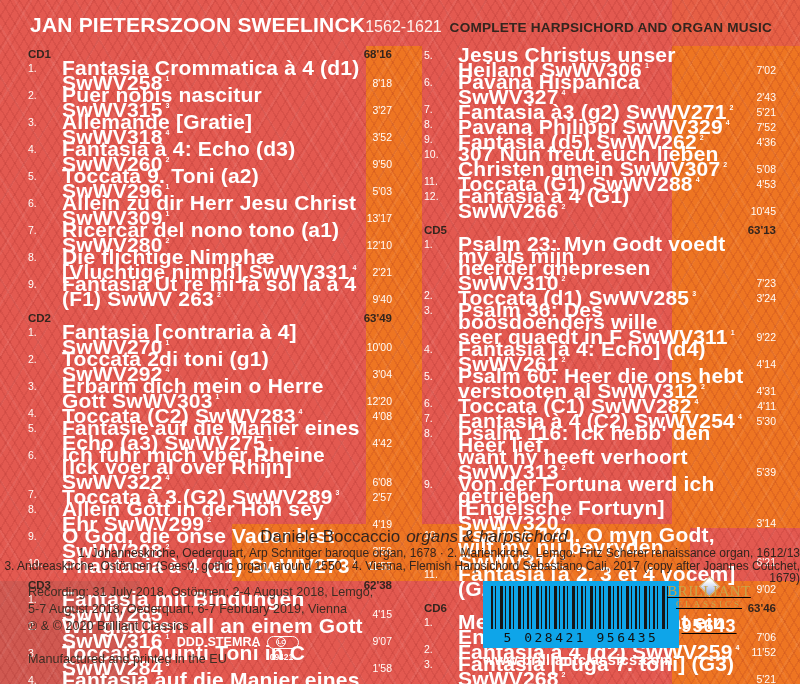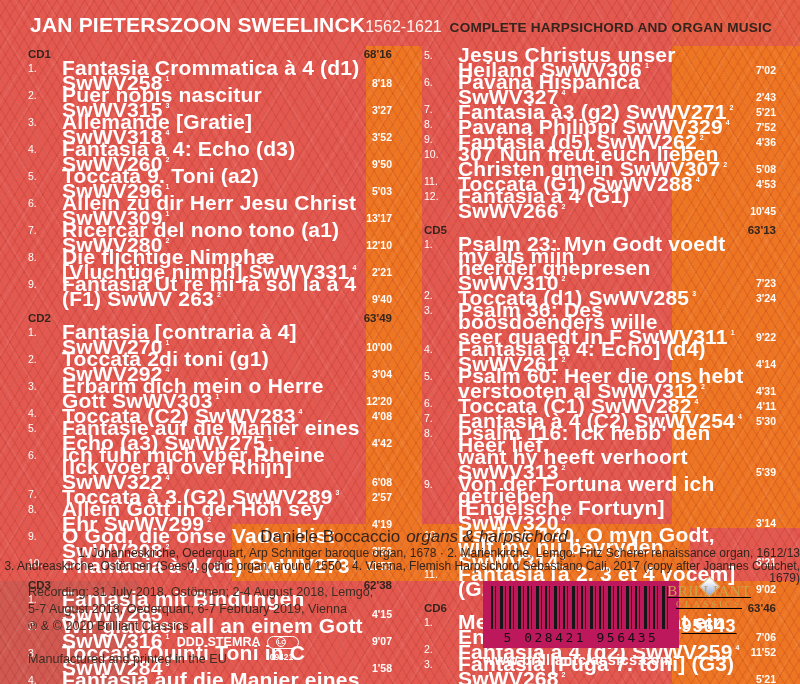--- a/index.html
+++ b/index.html
@@ -37,37 +37,37 @@
   
   .col { position:absolute; top:48px; }
   .col-left  { left:28px;  width:364px; }
   .col-right { left:424px; width:352px; }
   .disc { margin-bottom:7px; }
   .cd-head { display:flex; font-weight:bold; font-size:11.5px; color:#33251e; line-height:13px; margin-bottom:1px; }
   .cd-head .total { margin-left:auto; }
   .cd-head.spacer { visibility:hidden; }
   .track { display:grid; grid-template-columns:34px 1fr auto; font-size:10.5px; line-height:12px; color:#fffdf9; }
   .track .num { align-self:start; }
-  .track .time { align-self:end; text-align:left; padding-left:8px;font-weight:bold; }
+  .track .time { align-self:end; text-align:left; padding-left:8px; }
   .track sup { font-size:7px; position:relative; top:-1px; margin-left:3px; }
 
   
   .credits { position:absolute; top:527px; left:0; width:800px; text-align:center; color:#33251e; }
   .performer { font-size:17px;padding-left:28px; }
   .performer .role { font-style:italic; margin-left:6px; }
   .credit-line { font-size:12px; line-height:12.6px;text-align:right; }
 
   
   .footer-left { position:absolute; left:28px; top:584px; width:420px; color:#3c2d24; font-size:12.6px; line-height:16.8px; }
   .ddd-line { color:#fff; font-weight:bold; display:flex; align-items:center; gap:6px;justify-content:center; }
   .lc-badge { display:inline-flex; align-items:center; border:1.3px solid #fff; border-radius:9px; padding:0 5px 0 2px; height:13px; font-size:8.5px; font-weight:bold; color:#fff; gap:2px;flex-direction:column; }
   .lc-circle { display:inline-flex; align-items:center; justify-content:center; border:1px solid #fff; border-radius:50%; width:10px; height:10px; font-size:6px; }
 
   
-  .barcode { position:absolute; left:483px; top:581px; width:196px; height:67px; background:#be185d; display:flex; flex-direction:column; padding:5px 8px 3px; }
+  .barcode { position:absolute; left:483px; top:581px; width:196px; height:67px; background:#0ea5e9; display:flex; flex-direction:column; padding:5px 8px 3px; }
   .bars { flex:1; background:
       repeating-linear-gradient(90deg, #161616 0 2px, transparent 2px 4px, #161616 4px 5px,
         transparent 5px 9px, #161616 9px 12px, transparent 12px 14px, #161616 14px 15px, transparent 15px 18px); }
   .digits { font-family:"DejaVu Sans Mono", monospace; font-size:13px; color:#111; letter-spacing:2.5px; text-align:center; margin-top:1px; white-space:nowrap; }
   .website { position:absolute; left:483px; top:652px; width:196px; color:#fff; font-weight:bold; font-size:14.5px; letter-spacing:0.4px; }
 
   
   .brand { position:absolute; left:656px; top:583px; width:106px; text-align:center;text-decoration:underline; }
   .diamond { position:absolute; left:50%; top:-4px; width:15px; height:15px; margin-left:-7px;
       transform:rotate(45deg); background:linear-gradient(135deg,#ffffff 20%,#c6d2ee 60%,#93a8da);

